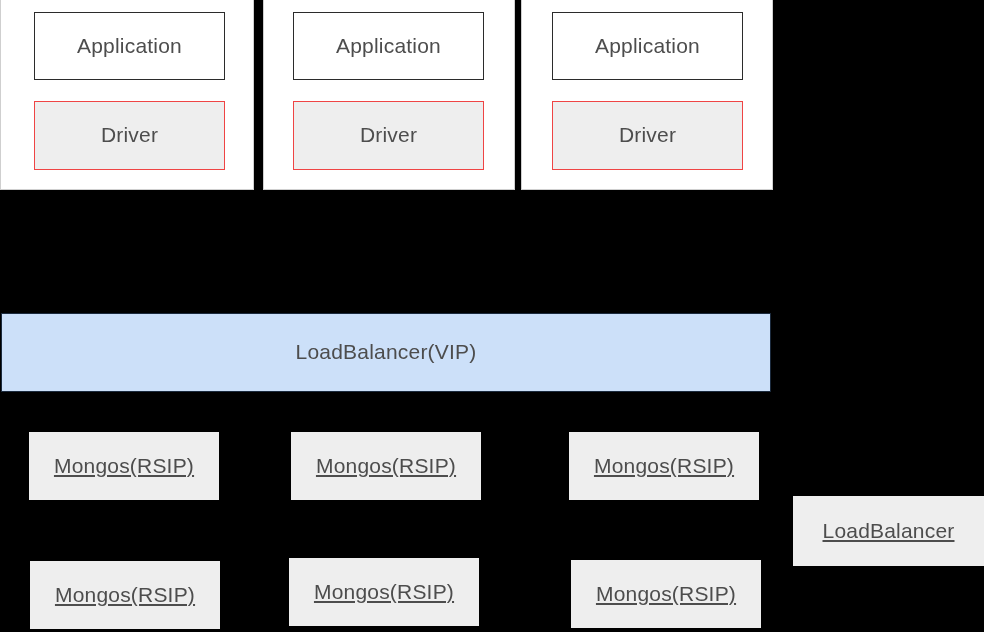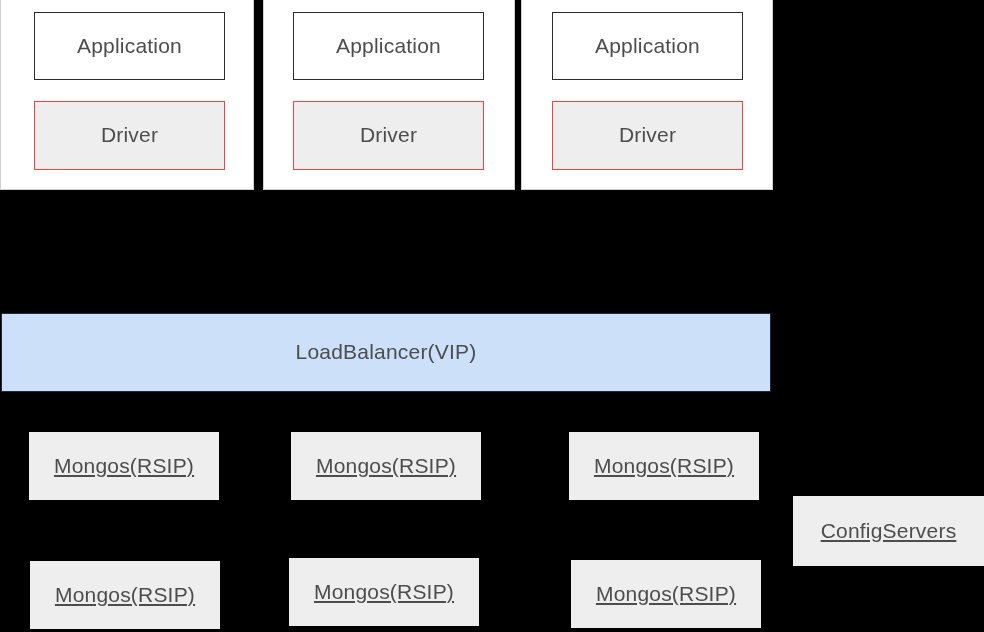--- a/index.html
+++ b/index.html
@@ -111,16 +111,16 @@
     <span>Mongos(RSIP)</span>
   </div>
   <div class="node grey-box" style="left:289px; top:558px; width:190px; height:68px;">
     <span>Mongos(RSIP)</span>
   </div>
   <div class="node grey-box" style="left:571px; top:560px; width:190px; height:68px;">
     <span>Mongos(RSIP)</span>
   </div>
 
   <div class="node grey-box" style="left:793px; top:496px; width:191px; height:70px;">
-    <span>ConfigServers</span>
+    <span>LoadBalancer</span>
   </div>
 
 </div>
 
 </body></html>

